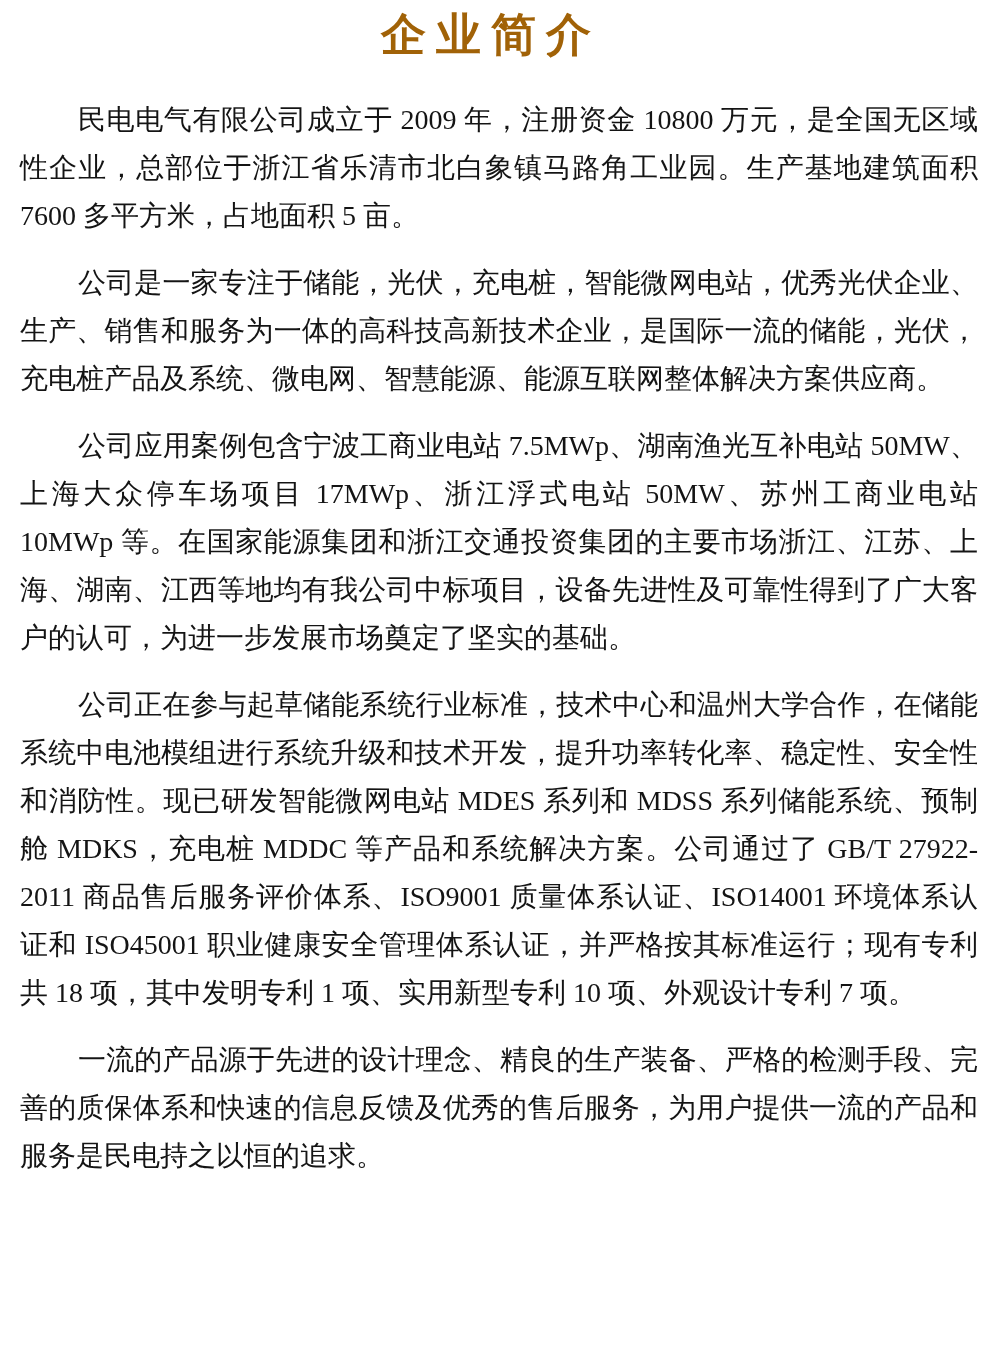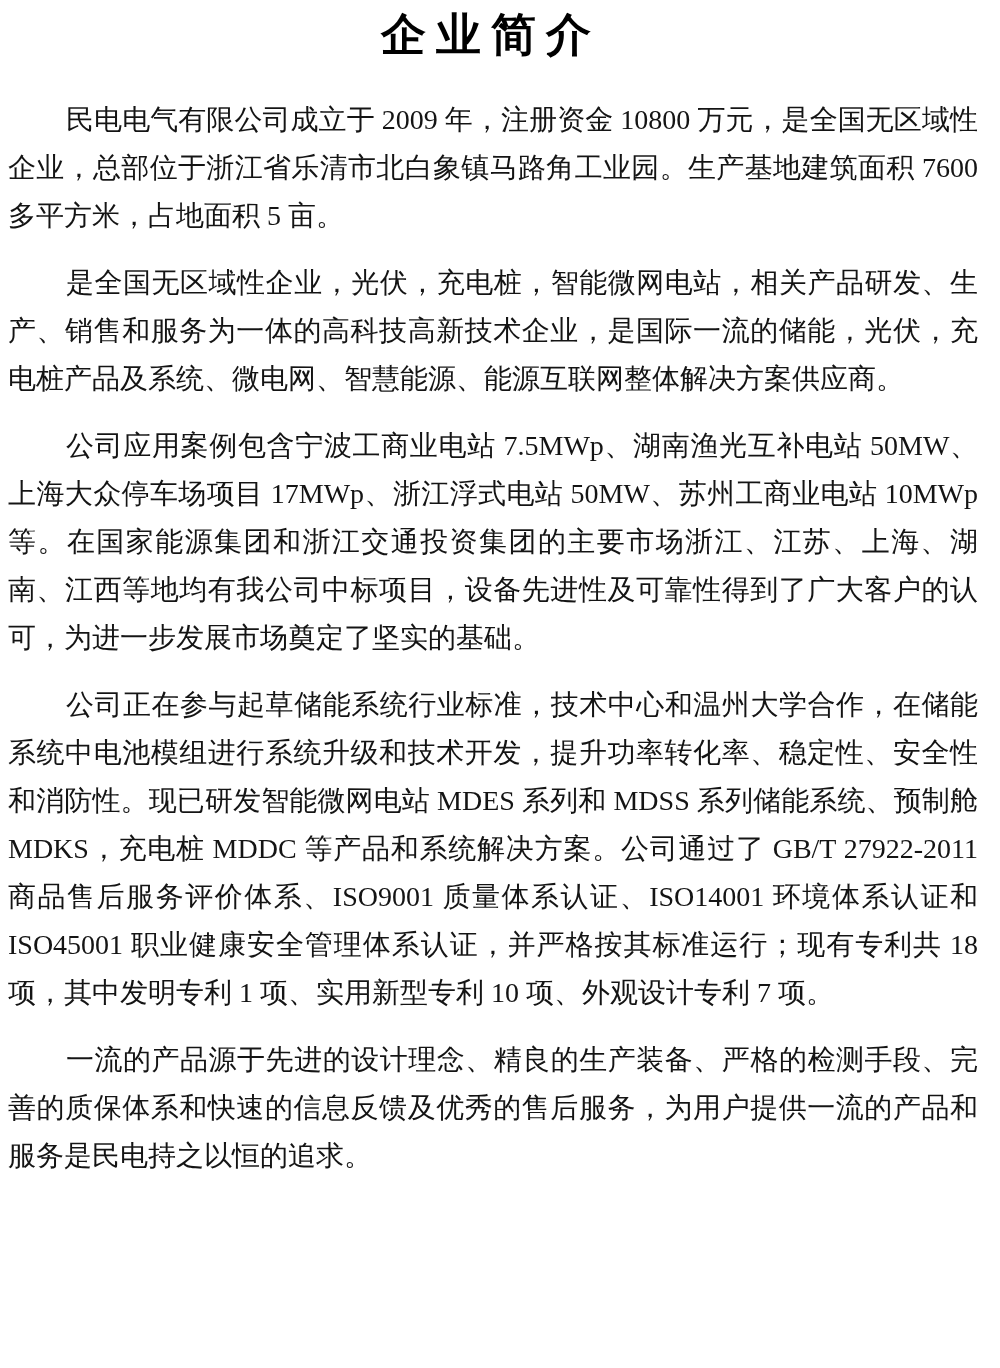--- a/index.html
+++ b/index.html
@@ -18,45 +18,45 @@
     box-sizing: border-box;
     padding: 8px 22px 0 4px;
   }
   .doc-title {
     margin: 0 0 34px 0;
     text-align: center;
     font-size: 45px;
     line-height: 54px;
     font-weight: bold;
     letter-spacing: 10px;
-    color: #000000;
+    color: #a16207;
     font-family: "Liberation Serif", "DejaVu Serif", serif;
   }
   .para {
-    margin: 0 0 19px 4px;
+    margin: 0 0 19px 16px;
     font-size: 28px;
     line-height: 48px;
     text-align: justify;
     text-justify: inter-ideograph;
     text-indent: 58px;
     word-break: break-word;
   }
   .para:last-child {
     margin-bottom: 0;
   }
 </style>
 </head>
 <body>
 
 <div class="page">
   <h1 class="doc-title">企业简介</h1>
 
   <p class="para">民电电气有限公司成立于 2009 年，注册资金 10800 万元，是全国无区域性企业，总部位于浙江省乐清市北白象镇马路角工业园。生产基地建筑面积 7600 多平方米，占地面积 5 亩。</p>
 
-  <p class="para">是全国无区域性企业，光伏，充电桩，智能微网电站，相关产品研发、生产、销售和服务为一体的高科技高新技术企业，是国际一流的储能，光伏，充电桩产品及系统、微电网、智慧能源、能源互联网整体解决方案供应商。</p>
+  <p class="para">公司是一家专注于储能，光伏，充电桩，智能微网电站，优秀光伏企业、生产、销售和服务为一体的高科技高新技术企业，是国际一流的储能，光伏，充电桩产品及系统、微电网、智慧能源、能源互联网整体解决方案供应商。</p>
 
   <p class="para">公司应用案例包含宁波工商业电站 7.5MWp、湖南渔光互补电站 50MW、上海大众停车场项目 17MWp、浙江浮式电站 50MW、苏州工商业电站 10MWp 等。在国家能源集团和浙江交通投资集团的主要市场浙江、江苏、上海、湖南、江西等地均有我公司中标项目，设备先进性及可靠性得到了广大客户的认可，为进一步发展市场奠定了坚实的基础。</p>
 
   <p class="para">公司正在参与起草储能系统行业标准，技术中心和温州大学合作，在储能系统中电池模组进行系统升级和技术开发，提升功率转化率、稳定性、安全性和消防性。现已研发智能微网电站 MDES 系列和 MDSS 系列储能系统、预制舱 MDKS，充电桩 MDDC 等产品和系统解决方案。公司通过了 GB/T 27922-2011 商品售后服务评价体系、ISO9001 质量体系认证、ISO14001 环境体系认证和 ISO45001 职业健康安全管理体系认证，并严格按其标准运行；现有专利共 18 项，其中发明专利 1 项、实用新型专利 10 项、外观设计专利 7 项。</p>
 
 
   <p class="para">一流的产品源于先进的设计理念、精良的生产装备、严格的检测手段、完善的质保体系和快速的信息反馈及优秀的售后服务，为用户提供一流的产品和服务是民电持之以恒的追求。</p>
 </div>
 
 </body></html>

